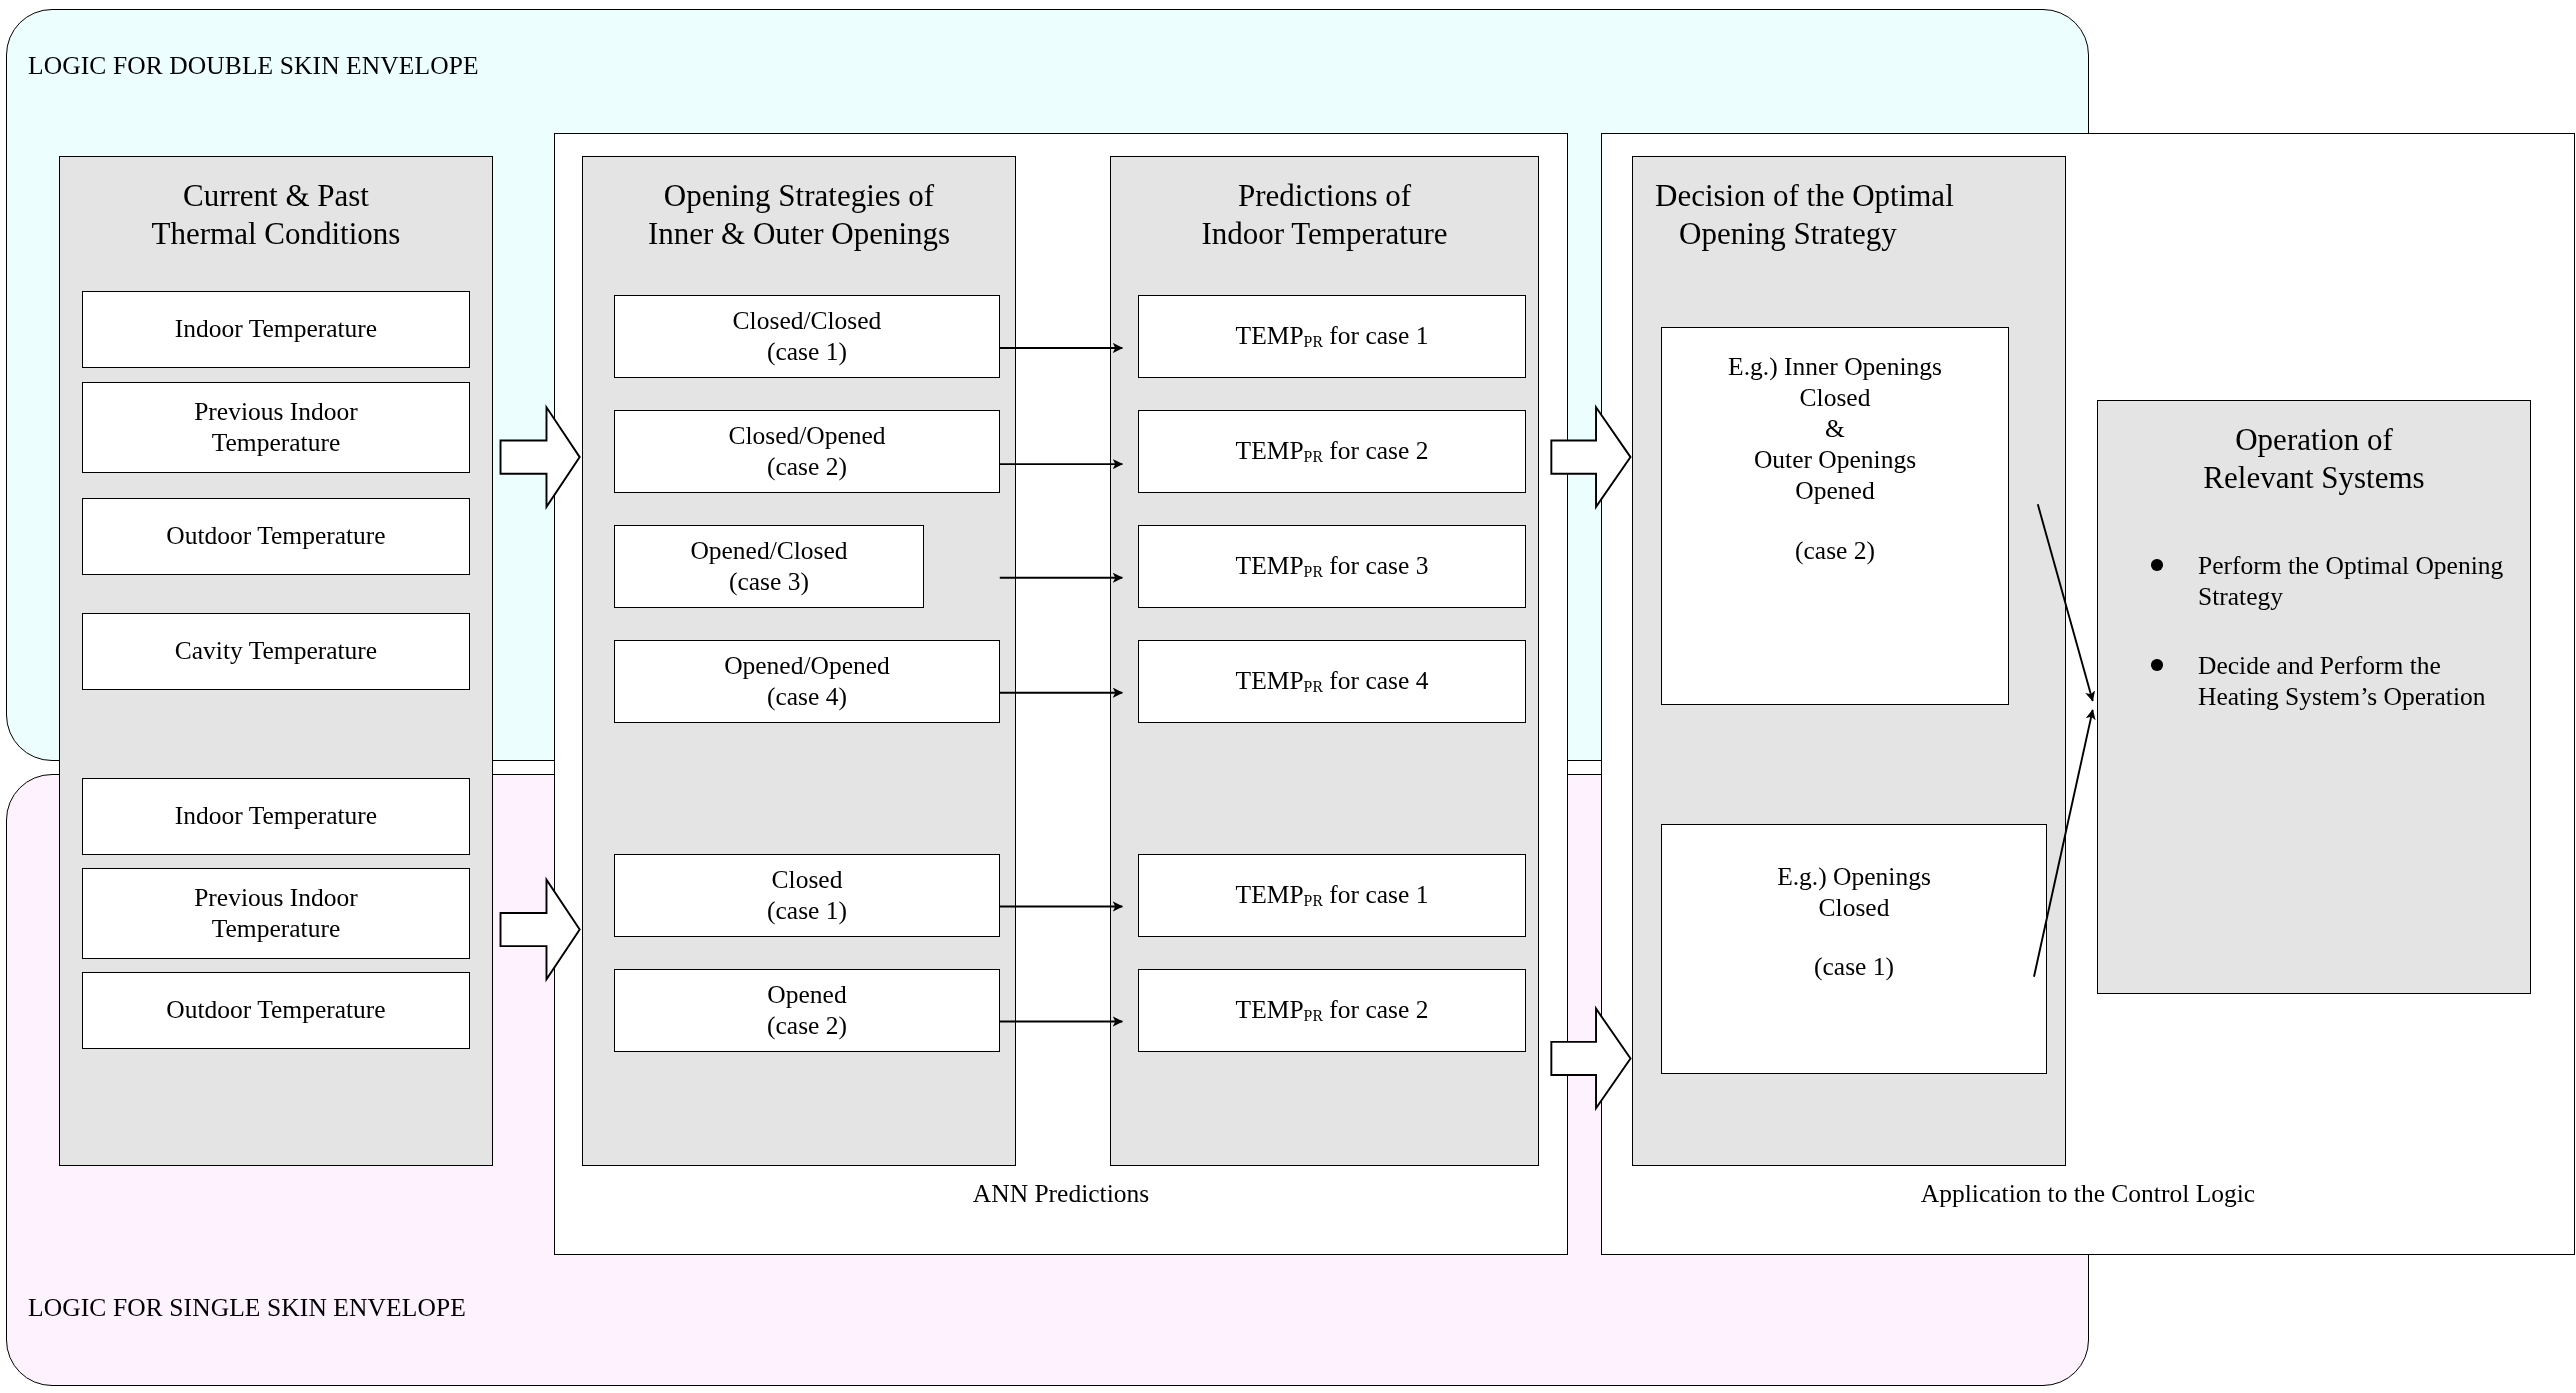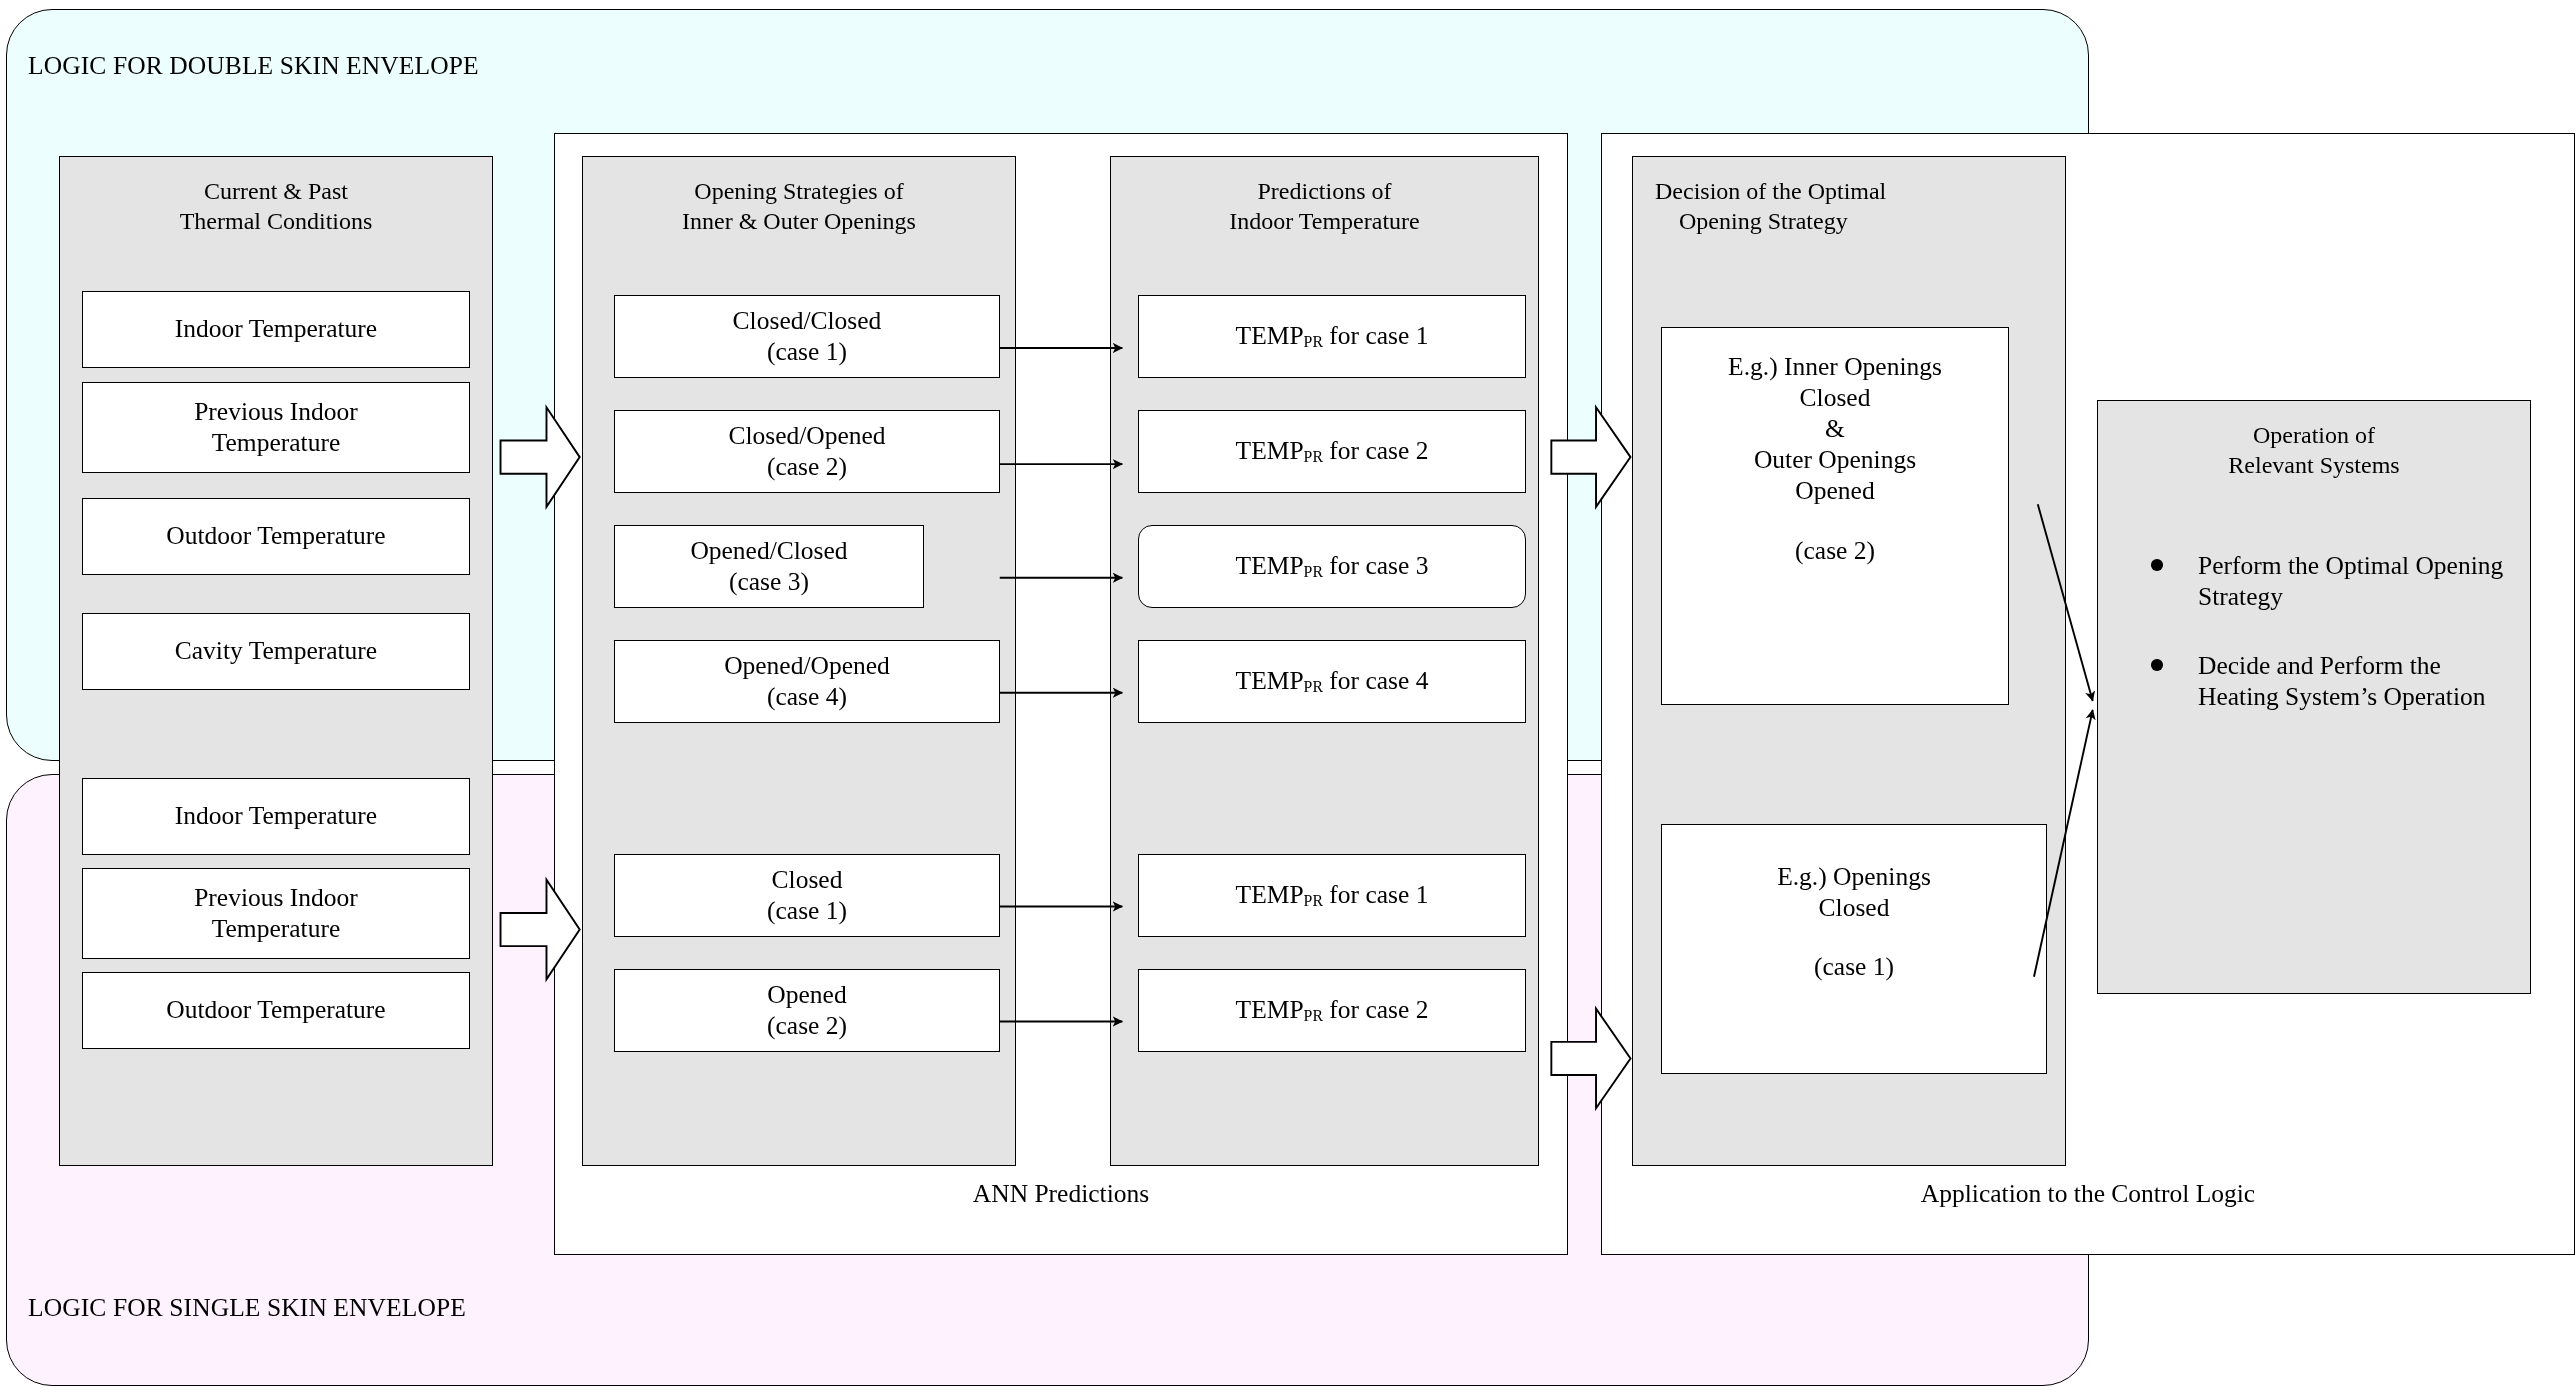--- a/index.html
+++ b/index.html
@@ -24,21 +24,21 @@
   #cap-ctl{left:1601px;top:1179px;width:974px;}
 
   
   .grey-box{position:absolute;background:#E4E4E4;border:1.3px solid #000;box-sizing:border-box;}
   #grp-inputs{left:59px;top:156px;width:434px;height:1010px;}
   #grp-strategies{left:582px;top:156px;width:434px;height:1010px;}
   #grp-predictions{left:1110px;top:156px;width:429px;height:1010px;}
   #grp-decision{left:1632px;top:156px;width:434px;height:1010px;}
   #grp-operation{left:2097px;top:400px;width:434px;height:594px;}
 
-  .grp-title{position:absolute;left:0;right:0;text-align:center;font-size:24px;line-height:1.22;top:20.4px;padding:0 6.4px;box-sizing:border-box;}
+  .grp-title{position:absolute;left:0;right:0;text-align:center;font-size:31px;line-height:1.22;top:20.4px;padding:0 6.4px;box-sizing:border-box;}
 
   
   .item{position:absolute;background:#ffffff;border:1.3px solid #000;box-sizing:border-box;
         display:flex;align-items:center;justify-content:center;text-align:center;
         font-size:25.5px;line-height:1.18;padding:1.3px 3.8px;}
 
   
   #in-d0{left:82px;top:291px;width:388px;height:77px;}
   #in-d1{left:82px;top:382px;width:388px;height:91px;}
   #in-d2{left:82px;top:498px;width:388px;height:77px;}
@@ -52,21 +52,21 @@
   #st-d0{left:614px;top:295px;width:386px;height:83px;}
   #st-d1{left:614px;top:410px;width:386px;height:83px;}
   #st-d2{left:614px;top:525px;width:310px;height:83px;}
   #st-d3{left:614px;top:640px;width:386px;height:83px;}
   #st-s0{left:614px;top:854px;width:386px;height:83px;}
   #st-s1{left:614px;top:969px;width:386px;height:83px;}
 
   
   #pr-d0{left:1138px;top:295px;width:388px;height:83px;}
   #pr-d1{left:1138px;top:410px;width:388px;height:83px;}
-  #pr-d2{left:1138px;top:525px;width:388px;height:83px;border-radius:14px;}
+  #pr-d2{left:1138px;top:525px;width:388px;height:83px;}
   #pr-d3{left:1138px;top:640px;width:388px;height:83px;}
   #pr-s0{left:1138px;top:854px;width:388px;height:83px;}
   #pr-s1{left:1138px;top:969px;width:388px;height:83px;}
 
   
   #dec-0{left:1661px;top:327px;width:348px;height:378px;
          display:block;padding-top:23px;}
   #dec-1{left:1661px;top:824px;width:386px;height:250px;
          display:block;padding-top:36px;}
   .dec-line{font-size:25.5px;line-height:1.22;text-align:center;}

